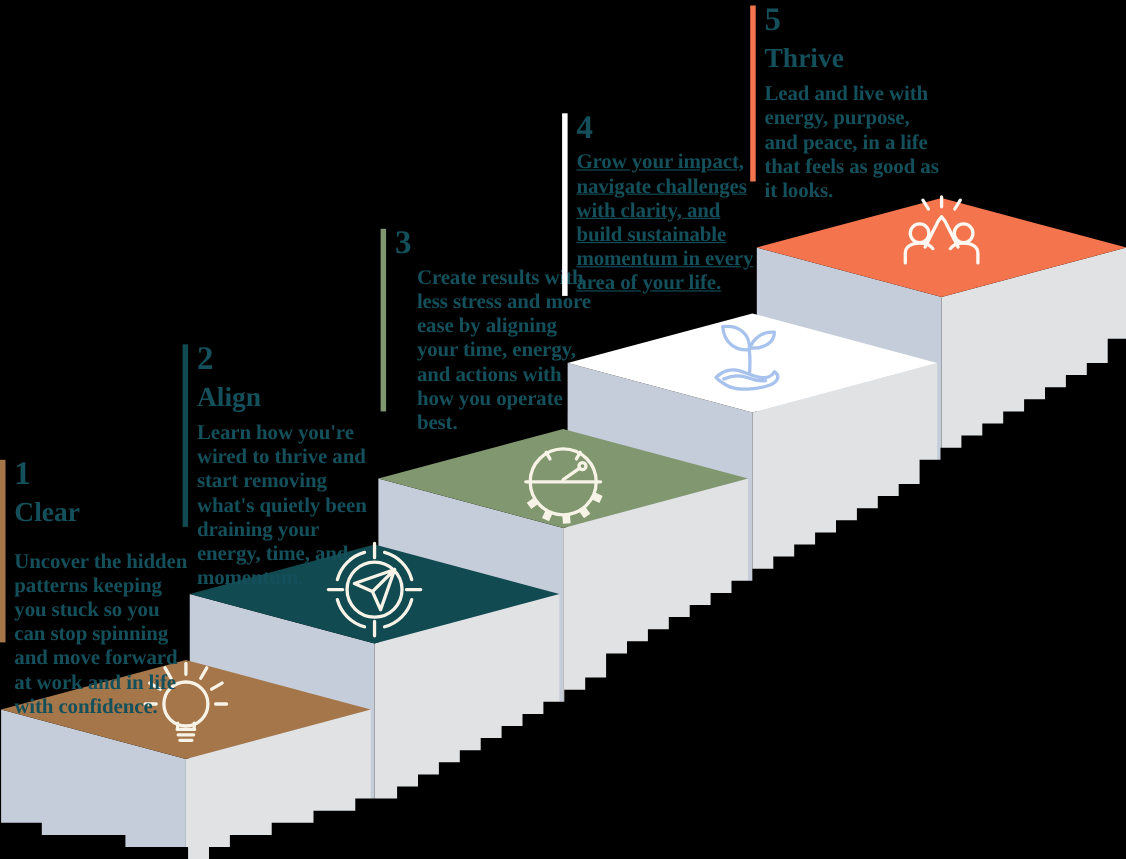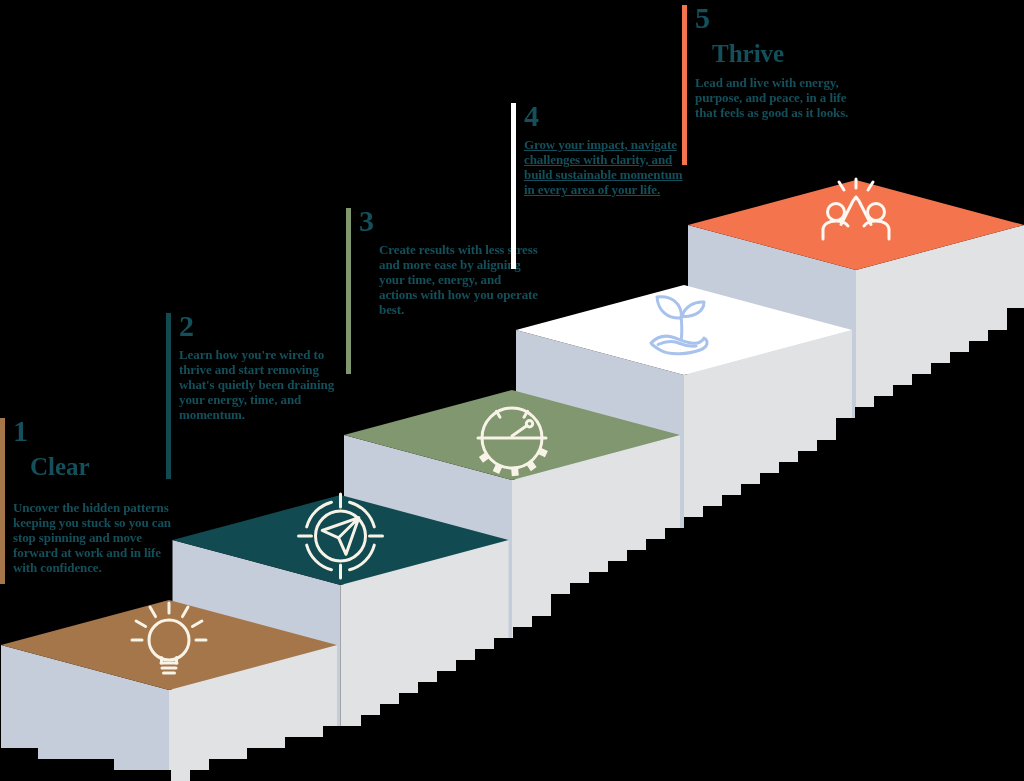--- a/index.html
+++ b/index.html
@@ -4,22 +4,22 @@
 <style>
   html,body{margin:0;padding:0;background:#000;}
   .stage{
     position:relative;width:1024px;height:781px;background:#000;
     overflow:hidden;font-family:"Liberation Serif",serif;
   }
   #stairs{position:absolute;left:0;top:0;z-index:1;}
   .block{position:absolute;z-index:2;width:185px;}
   .accent{position:absolute;left:0;top:2px;bottom:4px;width:5px;}
   .num{font-size:30px;font-weight:700;line-height:1;padding-left:13px;}
-  .title{font-size:25px;font-weight:700;line-height:1.15;margin:7px 0 0;padding-left:30px;}
-  .desc{font-size:13px;font-weight:700;line-height:1.16;margin:6px 0 0;padding-left:13px;letter-spacing:-0.1px;}
+  .title{font-size:25px;font-weight:700;line-height:1.15;margin:7px 0 0;padding-left:13px;}
+  .desc{font-size:19px;font-weight:700;line-height:1.16;margin:6px 0 0;padding-left:13px;letter-spacing:-0.1px;}
 </style>
 </head>
 <body>
 
 <div class="stage" style="background: rgb(0, 0, 0);">
 
   <svg id="stairs" width="1024" height="781" viewBox="0 0 1024 781">
       <g>
     <polygon fill="#c6cdda" points="688,225 856,270 856,790 688,745"></polygon>
     <polygon fill="#e0e2e3" points="856,270 1024,225 1024,745 856,790"></polygon>
@@ -98,20 +98,21 @@
   <div class="block" style="left: 0px; top: 416px; height: 172px; color: rgb(20, 80, 91);">
     <div class="accent" style="background: rgb(165, 118, 74);"></div>
     <div class="num">1</div>
     <div class="title">Clear</div>
     <div class="desc" style="width:164px;margin-top:18px;">Uncover the hidden patterns keeping you stuck so you can stop spinning and move forward at work and in life with confidence.</div>
   </div>
 
   <div class="block" style="left: 166px; top: 311px; height: 172px; color: rgb(20, 80, 91);">
     <div class="accent" style="background: rgb(18, 74, 81);"></div>
     <div class="num">2</div>
+    <div class="title">Align</div>
     <div class="desc" style="width:170px;">Learn how you're wired to thrive and start removing what's quietly been draining your energy, time, and momentum.</div>
   </div>
 
   <div class="block" style="left: 346px; top: 206px; height: 172px; color: rgb(20, 80, 91);">
     <div class="accent" style="background: rgb(128, 151, 111);"></div>
     <div class="num">3</div>
     <div class="desc" style="width:162px;margin-left:20px;">Create results with less stress and more ease by aligning your time, energy, and actions with how you operate best.</div>
   </div>
 
   <div class="block" style="left: 511px; top: 101px; height: 172px; color: rgb(20, 80, 91);">

